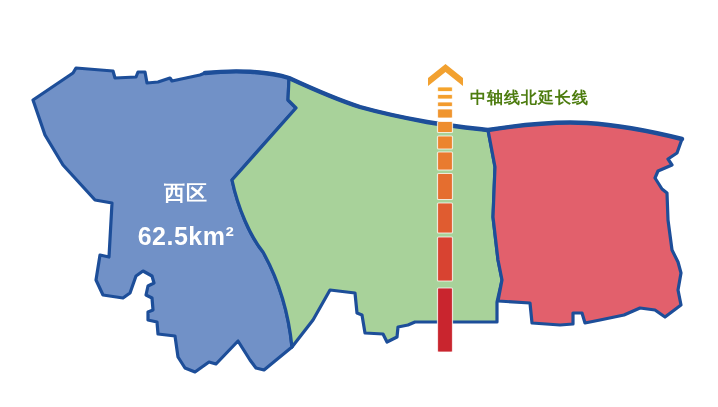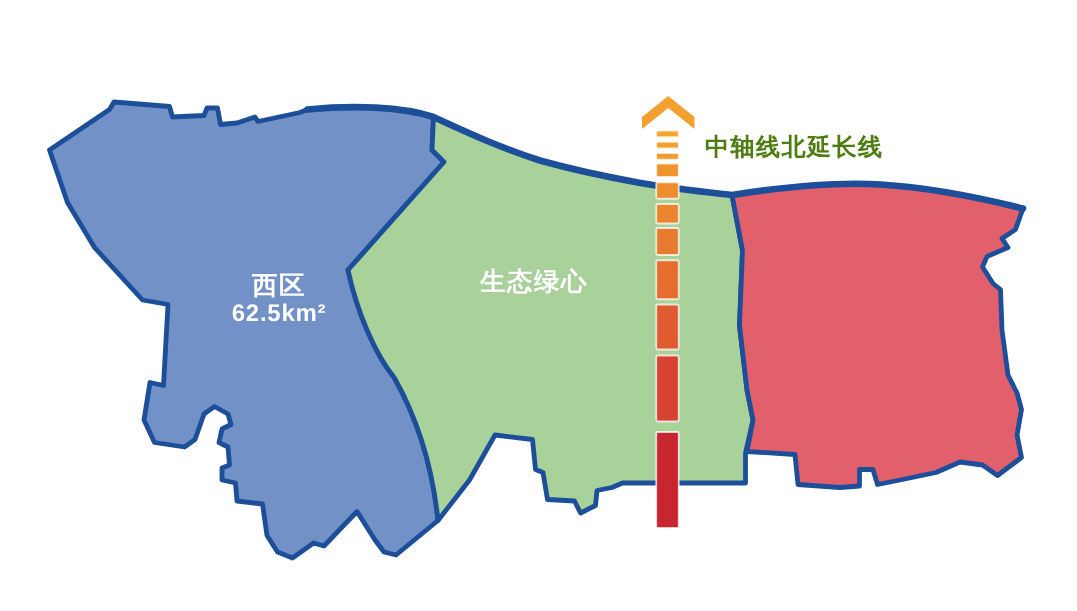--- a/index.html
+++ b/index.html
@@ -14,22 +14,22 @@
   .region-label{
     position:absolute;
     text-align:center;
     color:#ffffff;
     font-weight:bold;
     line-height:1.18;
     letter-spacing:1px;
     text-shadow:0 0 1px rgba(0,0,0,0.08);
     pointer-events:none;
   }
-  .region-label .r-name{font-size:17px;display:block;}
-  .region-label .r-area{font-size:16px;display:block;margin-top:0;letter-spacing:0.5px;}
+  .region-label .r-name{font-size:21px;display:block;}
+  .region-label .r-area{font-size:25px;display:block;margin-top:16px;letter-spacing:0.5px;}
   .axis-label{
     position:absolute;
     left:470px;top:88px;
     font-size:16px;
     font-weight:bold;
     color:#4d7c0f;
     letter-spacing:1px;
     white-space:nowrap;
   }
   #label-west{left:118px;top:181px;width:136px;}
@@ -100,20 +100,19 @@
 
     <path d="M428,86 L428,78 L445.5,64 L463,78 L463,86 L445.5,72 Z" fill="#F2A130"></path>
   </svg>
 
   <div class="region-label" id="label-west">
     <span class="r-name">西区</span>
     <span class="r-area">62.5km²</span>
   </div>
 
   <div class="region-label" id="label-center">
-    <span class="r-name">生态绿心</span>
   </div>
 
   <div class="region-label" id="label-east">
   </div>
 
   <div class="axis-label">中轴线北延长线</div>
 </div>
 
 </body></html>

